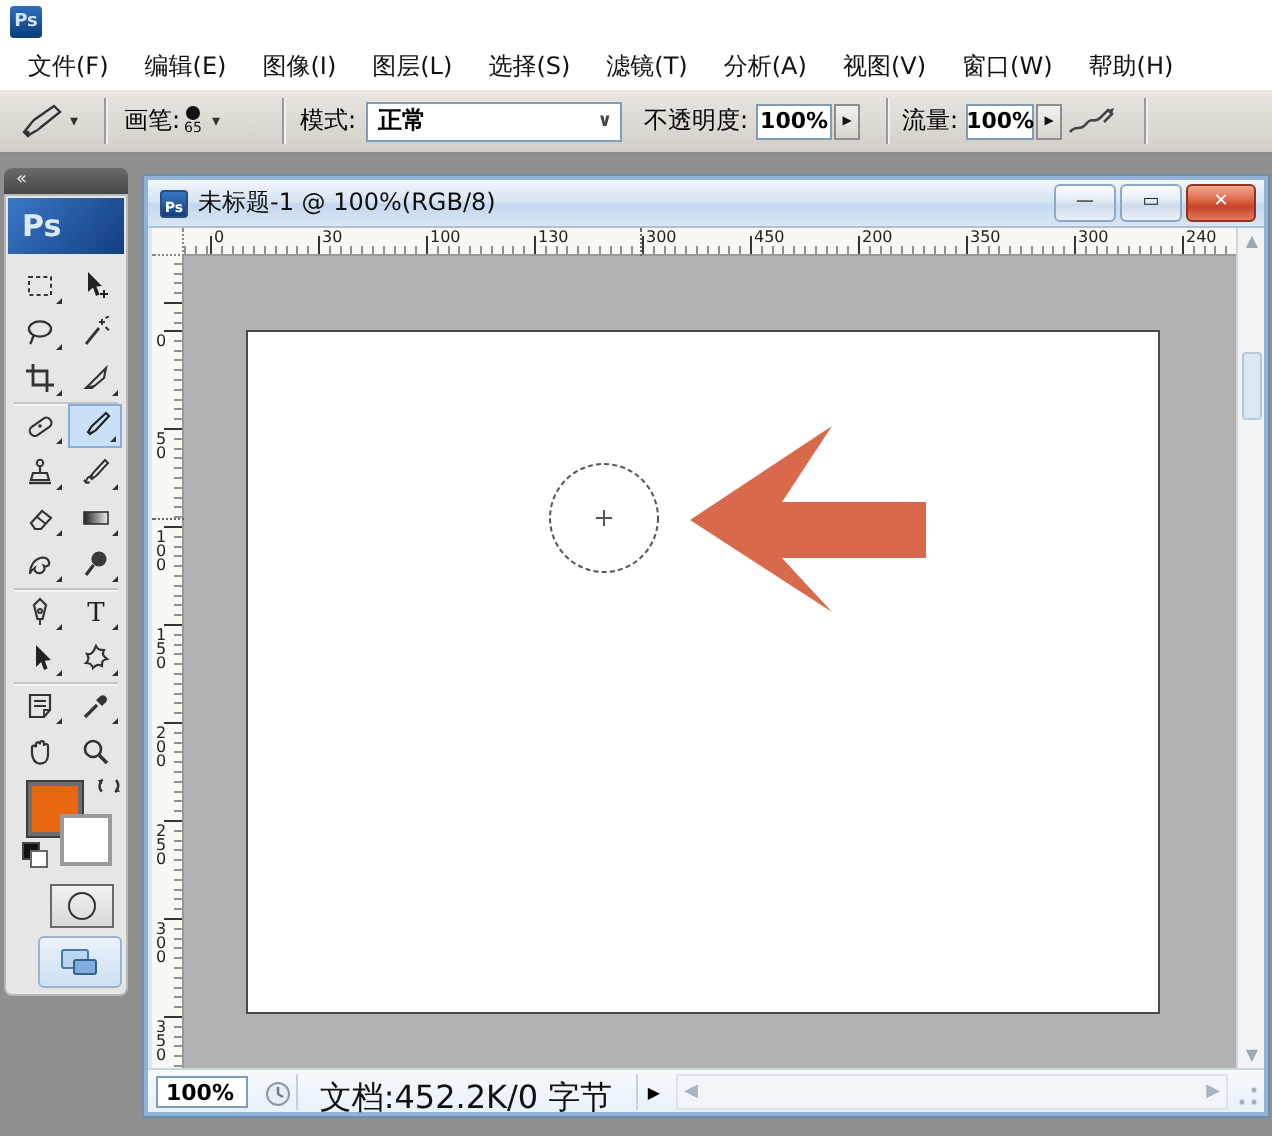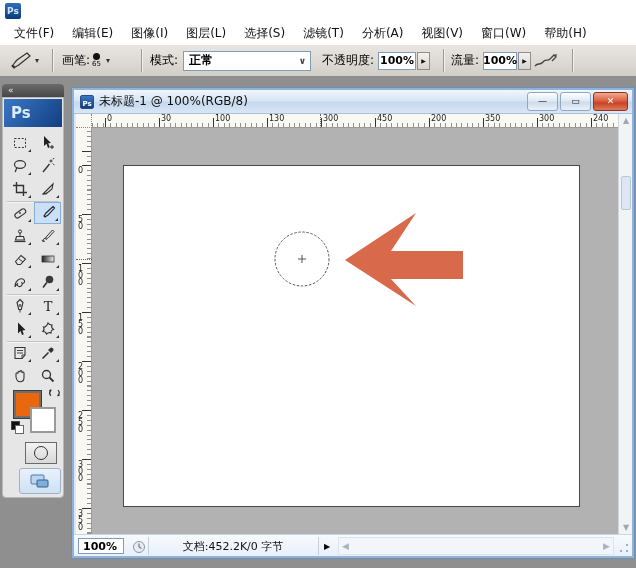--- a/index.html
+++ b/index.html
@@ -82,21 +82,21 @@
   .canvas-white{position:absolute;left:31px;top:37px;width:457px;height:342px;background:#FFFFFF;border:1px solid #4a4a4a;box-sizing:border-box;}
   .canvas-overlay{position:absolute;left:31px;top:37px;}
   .v-scroll{left:544px;top:24px;width:14px;height:420px;background:#F2F3F5;border-left:1px solid #D0D6DD;box-sizing:border-box;}
   .v-scroll .up,.v-scroll .dn{position:absolute;left:0;width:14px;font-size:8px;color:#9FA8B2;text-align:center;}
   .v-scroll .up{top:2px;} .v-scroll .dn{bottom:2px;}
   .v-thumb{position:absolute;left:2px;top:62px;width:10px;height:34px;background:#DDE7F2;border:1px solid #B9C8D8;border-radius:2px;box-sizing:border-box;}
   .statusbar{left:0;top:444px;width:558px;height:22px;background:linear-gradient(#F6FAFE,#E8F0F9);display:flex;align-items:center;box-sizing:border-box;border-top:1px solid #C9D6E4;}
   .zoom-field{position:absolute;left:4px;top:3px;width:46px;height:16px;padding-left:4px;}
   .timer-ico{position:absolute;left:58px;top:4px;}
   .sb-sep{position:absolute;top:2px;width:1px;height:18px;background:#C2CFDD;}
-  .doc-info{position:absolute;left:76px;top:4px;width:166px;text-align:center;font-size:11px;color:#111;white-space:nowrap;}
+  .doc-info{position:absolute;left:76px;top:4px;width:166px;text-align:center;font-size:16px;color:#111;white-space:nowrap;}
   .sb-menu{position:absolute;left:246px;top:3px;width:14px;height:16px;display:flex;align-items:center;justify-content:center;font-size:8px;color:#000;}
   .h-scroll{position:absolute;left:264px;top:2px;width:276px;height:18px;background:#F2F5F9;border:1px solid #DDE4EC;box-sizing:border-box;}
   .h-scroll .lt,.h-scroll .rt{position:absolute;top:3px;font-size:9px;color:#A8B4C2;}
   .h-scroll .lt{left:3px;} .h-scroll .rt{right:3px;}
   .grip{position:absolute;right:2px;bottom:2px;width:12px;height:12px;
         background:radial-gradient(circle at 9px 3px,#9FB0C0 1px,transparent 1.5px),
                    radial-gradient(circle at 9px 9px,#9FB0C0 1px,transparent 1.5px),
                    radial-gradient(circle at 3px 9px,#9FB0C0 1px,transparent 1.5px);}
   .t{font-size:0;} 
 </style>

